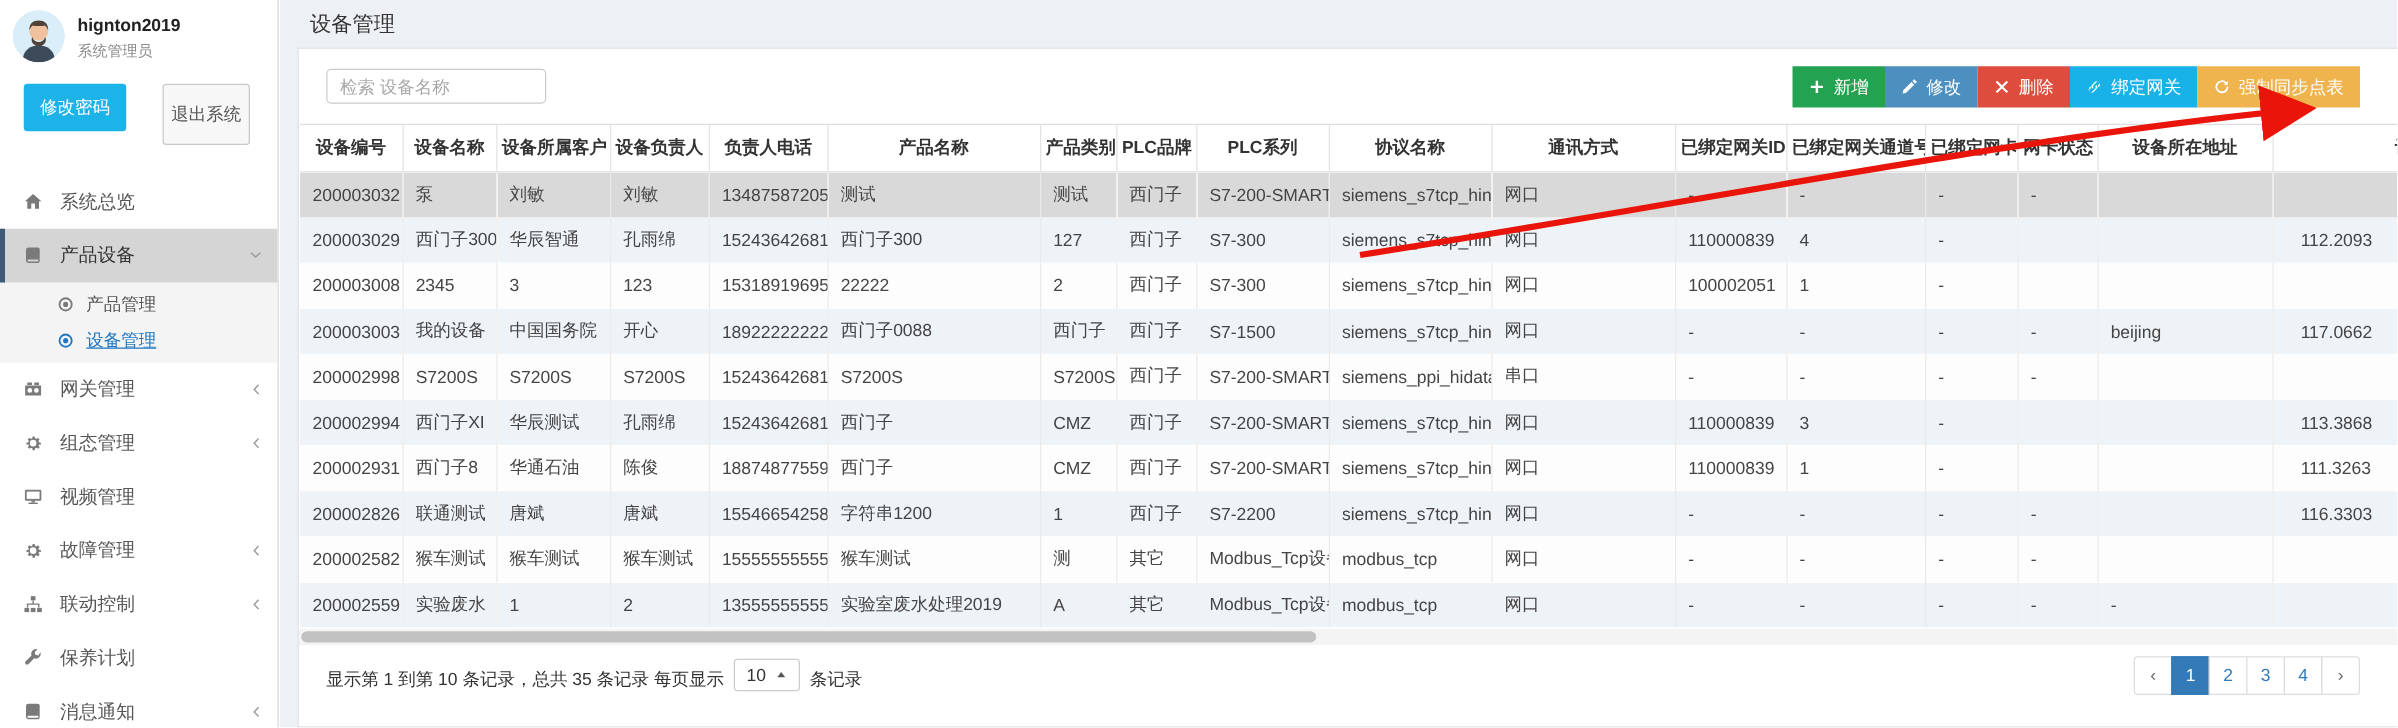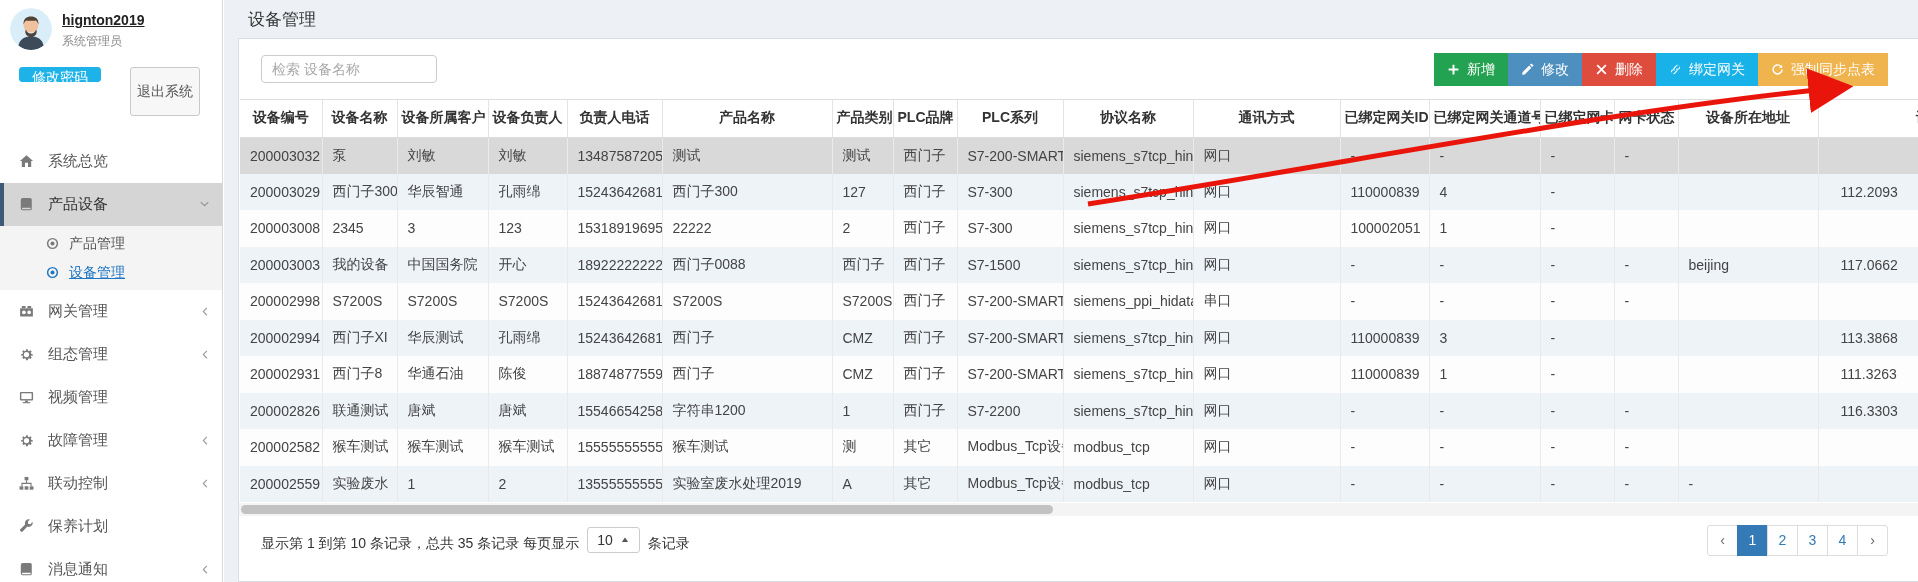--- a/index.html
+++ b/index.html
@@ -7,23 +7,23 @@
   body {
     width:1918px; height:582px; overflow:hidden; position:relative;
     font-family:"Liberation Sans","DejaVu Sans",sans-serif;
     font-size:14px; color:#333; background:#fff;
   }
   
   .sidebar { position:absolute; left:0; top:0; width:223px; height:582px;
              background:#fff; border-right:1px solid #d8d8d8; z-index:2; }
   .user { position:relative; height:112px; }
   .avatar { position:absolute; left:10px; top:8px; width:42px; height:42px; border-radius:50%; overflow:hidden; }
-  .user-name { position:absolute; left:62px; top:12px; font-weight:bold; font-size:14px; color:#222;text-decoration:underline; }
+  .user-name { position:absolute; left:62px; top:12px; font-weight:bold; font-size:14px; color:#222; }
   .user-role { position:absolute; left:62px; top:33px; font-size:12px; color:#8a8a8a; }
-  .btn-pwd { position:absolute; left:19px; top:67px; width:82px; height:15px;
+  .btn-pwd { position:absolute; left:19px; top:67px; width:82px; height:38px;
              background:#1db3e9; color:#fff; border:1px solid #1db3e9; border-radius:3px; font-size:14px; cursor:pointer; }
   .btn-logout { position:absolute; left:130px; top:67px; width:70px; height:49px;
              background:#f7f7f7; color:#555; border:1px solid #c9c9c9; border-radius:3px; font-size:14px; cursor:pointer; }
   .menu { margin-top:28px; }
   .menu-item { position:relative; height:43px; display:flex; align-items:center;
                padding-left:19px; color:#565656; font-size:15px; cursor:pointer; }
   .menu-item .mi-icon { width:20px; margin-right:9px; color:#7a7a7a; display:inline-flex; }
   .menu-item.active { background:#d5d5d5; border-left:4px solid #3e5a76; padding-left:15px; color:#333; }
   .menu-item .chev { position:absolute; right:12px; color:#9a9a9a; display:inline-flex; }
   .submenu { background:#f4f4f4; padding:3px 0; }

